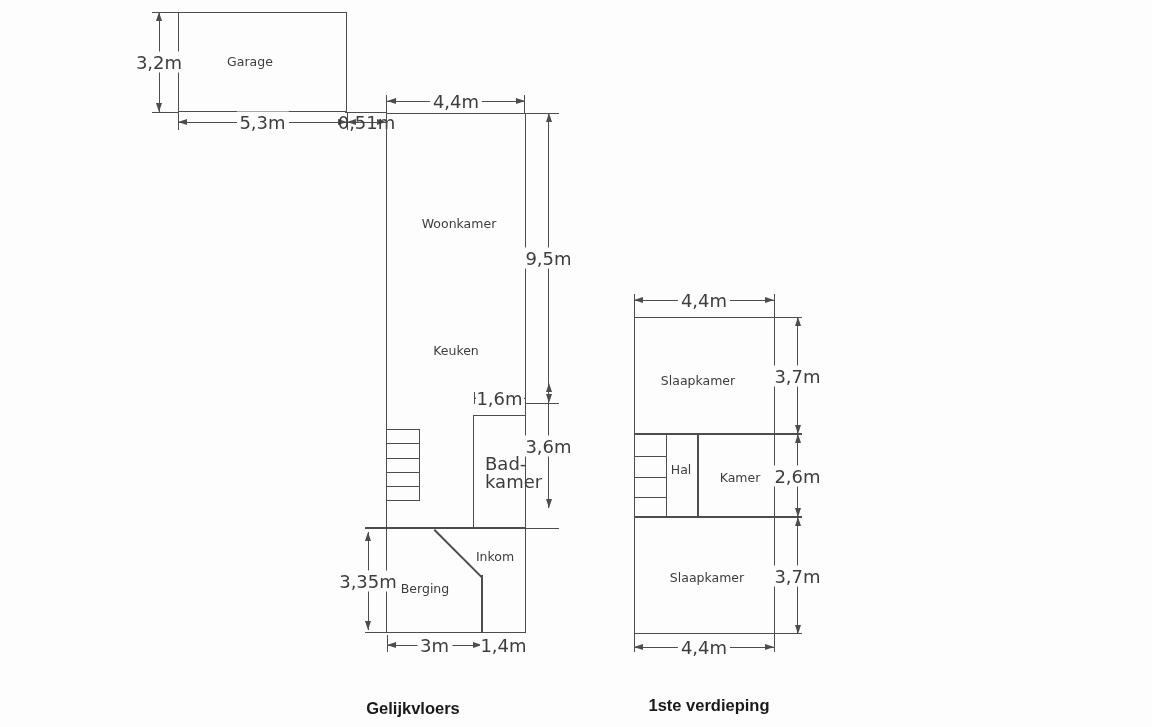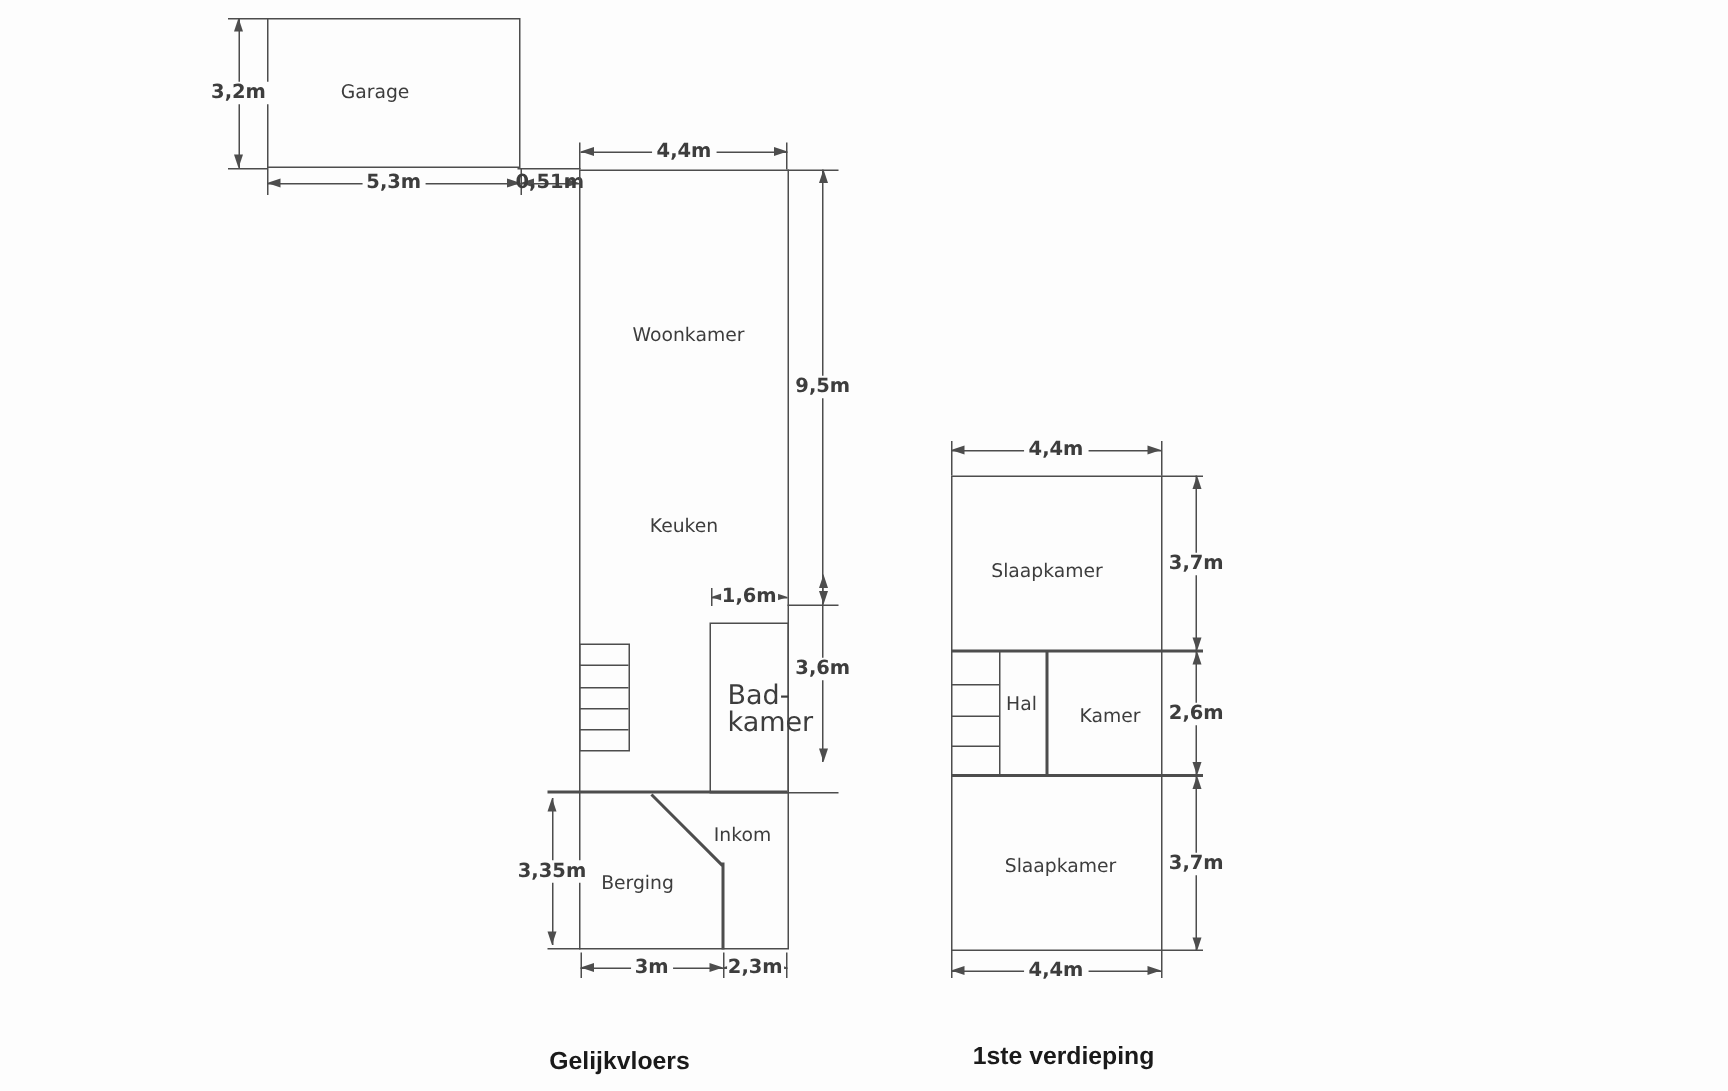--- a/index.html
+++ b/index.html
@@ -17,21 +17,21 @@
   .lbl{position:absolute;font-size:12.5px;color:var(--text);white-space:nowrap;transform:translate(-50%,-50%);}
   .lbl2{position:absolute;font-size:18px;color:var(--text);white-space:nowrap;line-height:18px;}
   .title{position:absolute;font-family:"Liberation Sans",sans-serif;font-weight:bold;font-size:16.5px;color:#1a1a1a;white-space:nowrap;transform:translate(-50%,-50%);}
   .dimh{position:absolute;height:1px;background:var(--line);}
   .dimv{position:absolute;width:1px;background:var(--line);}
   .ah{position:absolute;width:0;height:0;}
   .dimh .ah.a-left{left:0;top:50%;transform:translateY(-50%);border-top:3.5px solid transparent;border-bottom:3.5px solid transparent;border-right:9px solid var(--line);}
   .dimh .ah.a-right{right:0;top:50%;transform:translateY(-50%);border-top:3.5px solid transparent;border-bottom:3.5px solid transparent;border-left:9px solid var(--line);}
   .dimv .ah.a-up{top:0;left:50%;transform:translateX(-50%);border-left:3.5px solid transparent;border-right:3.5px solid transparent;border-bottom:9px solid var(--line);}
   .dimv .ah.a-down{bottom:0;left:50%;transform:translateX(-50%);border-left:3.5px solid transparent;border-right:3.5px solid transparent;border-top:9px solid var(--line);}
-  .dimlabel{position:absolute;left:50%;top:50%;transform:translate(-50%,-50%);background:var(--bg);padding:0 3px;font-size:13px;color:var(--text);white-space:nowrap;font-weight:bold;}
+  .dimlabel{position:absolute;left:50%;top:50%;transform:translate(-50%,-50%);background:var(--bg);padding:0 3px;font-size:18px;color:var(--text);white-space:nowrap;}
   .dimlabel.tight{background:transparent;padding:0;}
   .dimlabel.snug{padding:0 1px;}
   .diag{position:absolute;height:1.5px;background:var(--line);transform-origin:left top;}
 </style>
 </head>
 <body>
 
 <div id="canvas">
 
   <div>
@@ -129,21 +129,21 @@
     <div class="line" style="left:481.5px;top:635px;width:1px;height:17px;"></div>
     <div class="line" style="left:524px;top:635px;width:1px;height:17px;"></div>
     <div class="dimh" style="left:387px;top:644.5px;width:95px;">
       <span class="ah a-left"></span>
       <span class="ah a-right"></span>
       <span class="dimlabel">3m</span>
     </div>
     <div class="dimh" style="left:482px;top:644.5px;width:43px;">
       <span class="ah a-left"></span>
       <span class="ah a-right"></span>
-      <span class="dimlabel snug">2,3m</span>
+      <span class="dimlabel snug">1,4m</span>
     </div>
 
     <div class="title" style="left:413px;top:708px;">Gelijkvloers</div>
   </div>
 
   <div>
 
     <div class="room" style="left:634px;top:317px;width:140.5px;height:317px;"></div>
 
     <div class="line" style="left:633.5px;top:294px;width:1px;height:23px;"></div>

